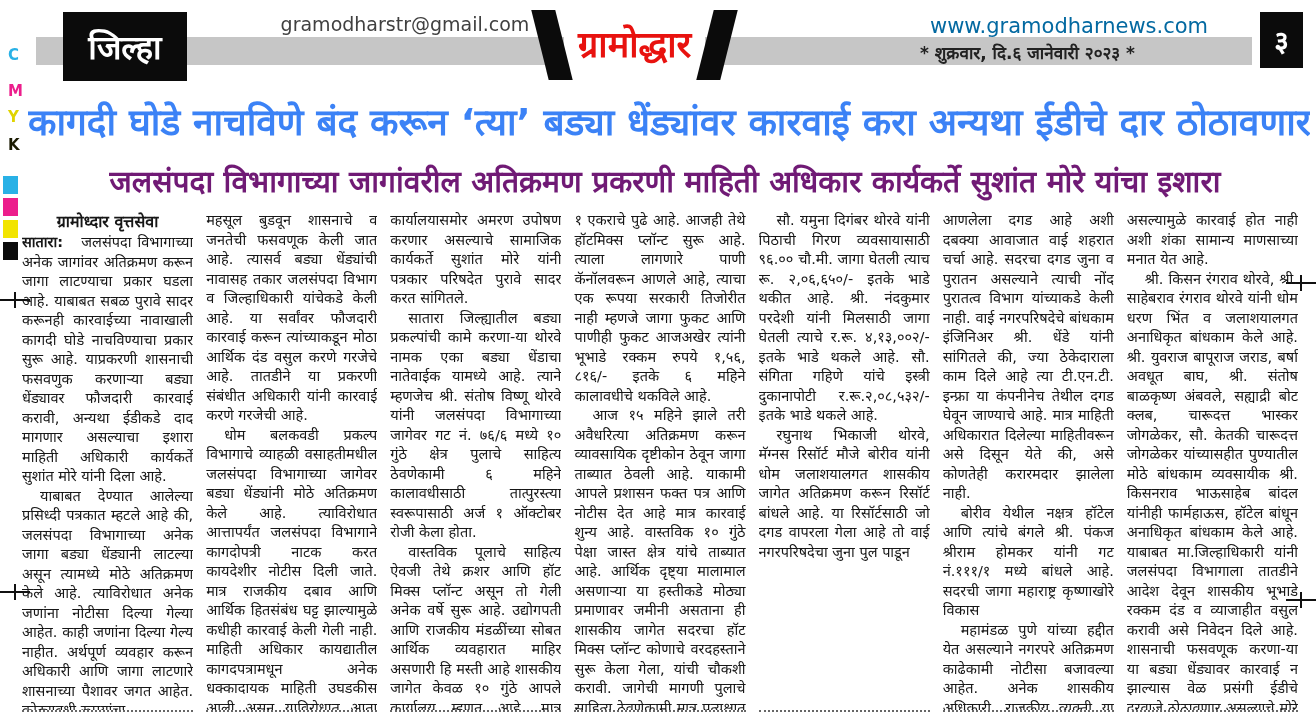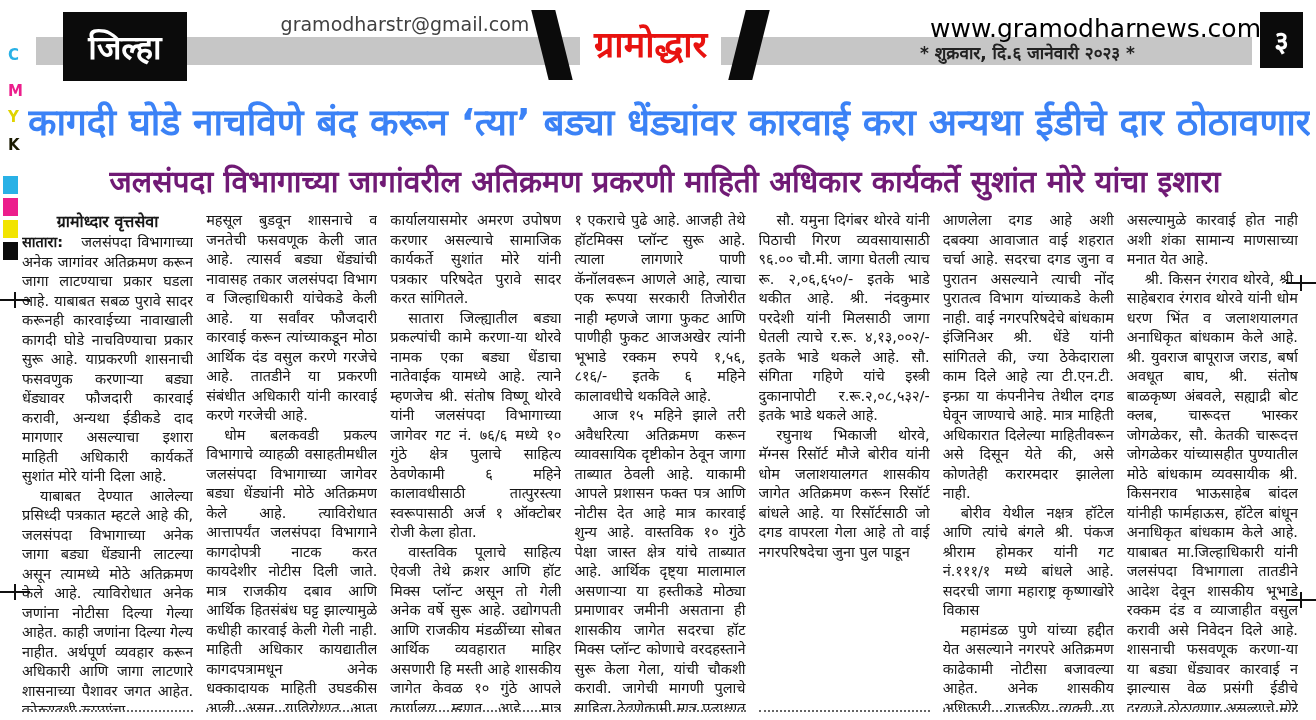--- a/index.html
+++ b/index.html
@@ -16,29 +16,29 @@
   .regmark::before { content:""; position:absolute; left:0; right:0; top:7px; border-top:2px solid #111; }
   .regmark::after  { content:""; position:absolute; left:14px; top:0; bottom:0; border-left:2px solid #111; }
   .regmark.right::after { left:auto; right:14px; }
   
   .graybar { position:absolute; left:36px; top:37px; width:1216px; height:28px; background:#c6c6c6; }
   .section-box {
     position:absolute; left:63px; top:12px; width:124px; height:69px; background:#0b0b0b;
     color:#fff; font-weight:bold; font-size:33px; display:flex; align-items:center; justify-content:center;
   }
   .email { position:absolute; left:240px; top:13px; width:330px; text-align:center; font-size:19px; color:#404040; }
-  .banner { position:absolute; left:540px; top:10px; height:70px; display:flex; align-items:stretch;gap:16px; }
+  .banner { position:absolute; left:540px; top:10px; height:70px; display:flex; align-items:stretch; }
   .banner .slant { width:24px; background:#0b0b0b; }
   .banner .slant.l { transform:skewX(14deg); }
   .banner .slant.r { transform:skewX(-14deg); }
   .banner .mid {
     background:#ffffff; padding:0 14px; display:flex; align-items:center; justify-content:center;
   }
   .paper-name { color:#e8120f; font-weight:bold; font-size:36px; line-height:36px; }
-  .website { position:absolute; left:930px; top:14px; width:260px; text-align:left; font-size:25px; color:#000000; }
+  .website { position:absolute; left:930px; top:14px; width:260px; text-align:left; font-size:21px; color:#0369a1; }
   .dateline-top { position:absolute; left:920px; top:41px; width:280px; text-align:left; font-size:17px; font-weight:bold; color:#222; }
   .pagenum-box {
     position:absolute; left:1260px; top:12px; width:43px; height:56px; background:#0b0b0b;
     color:#fff; font-weight:bold; font-size:28px; display:flex; align-items:center; justify-content:center;
   }
   
   .headline {
     position:absolute; left:28px; top:94px; width:1282px; height:60px;
     font-weight:bold; font-size:37px; line-height:58px; text-align:center; white-space:nowrap; overflow:hidden; color:#3b82f6;
   }

